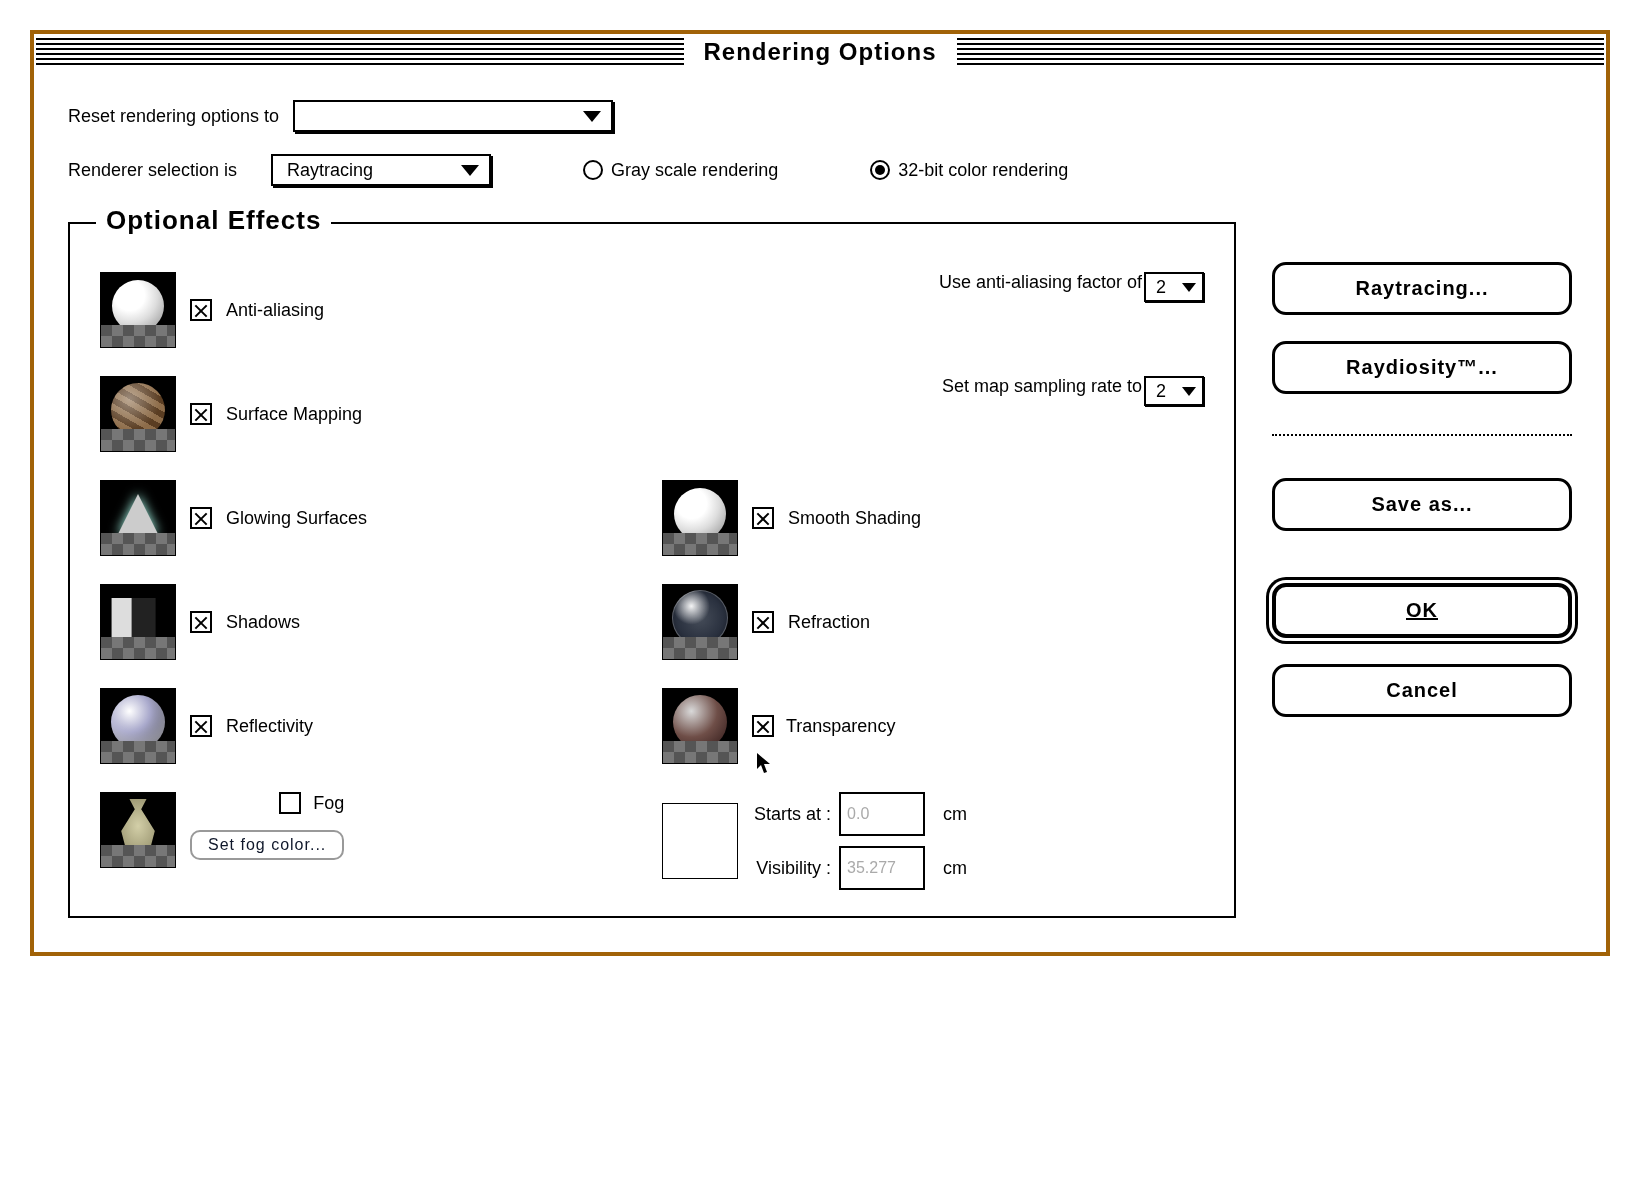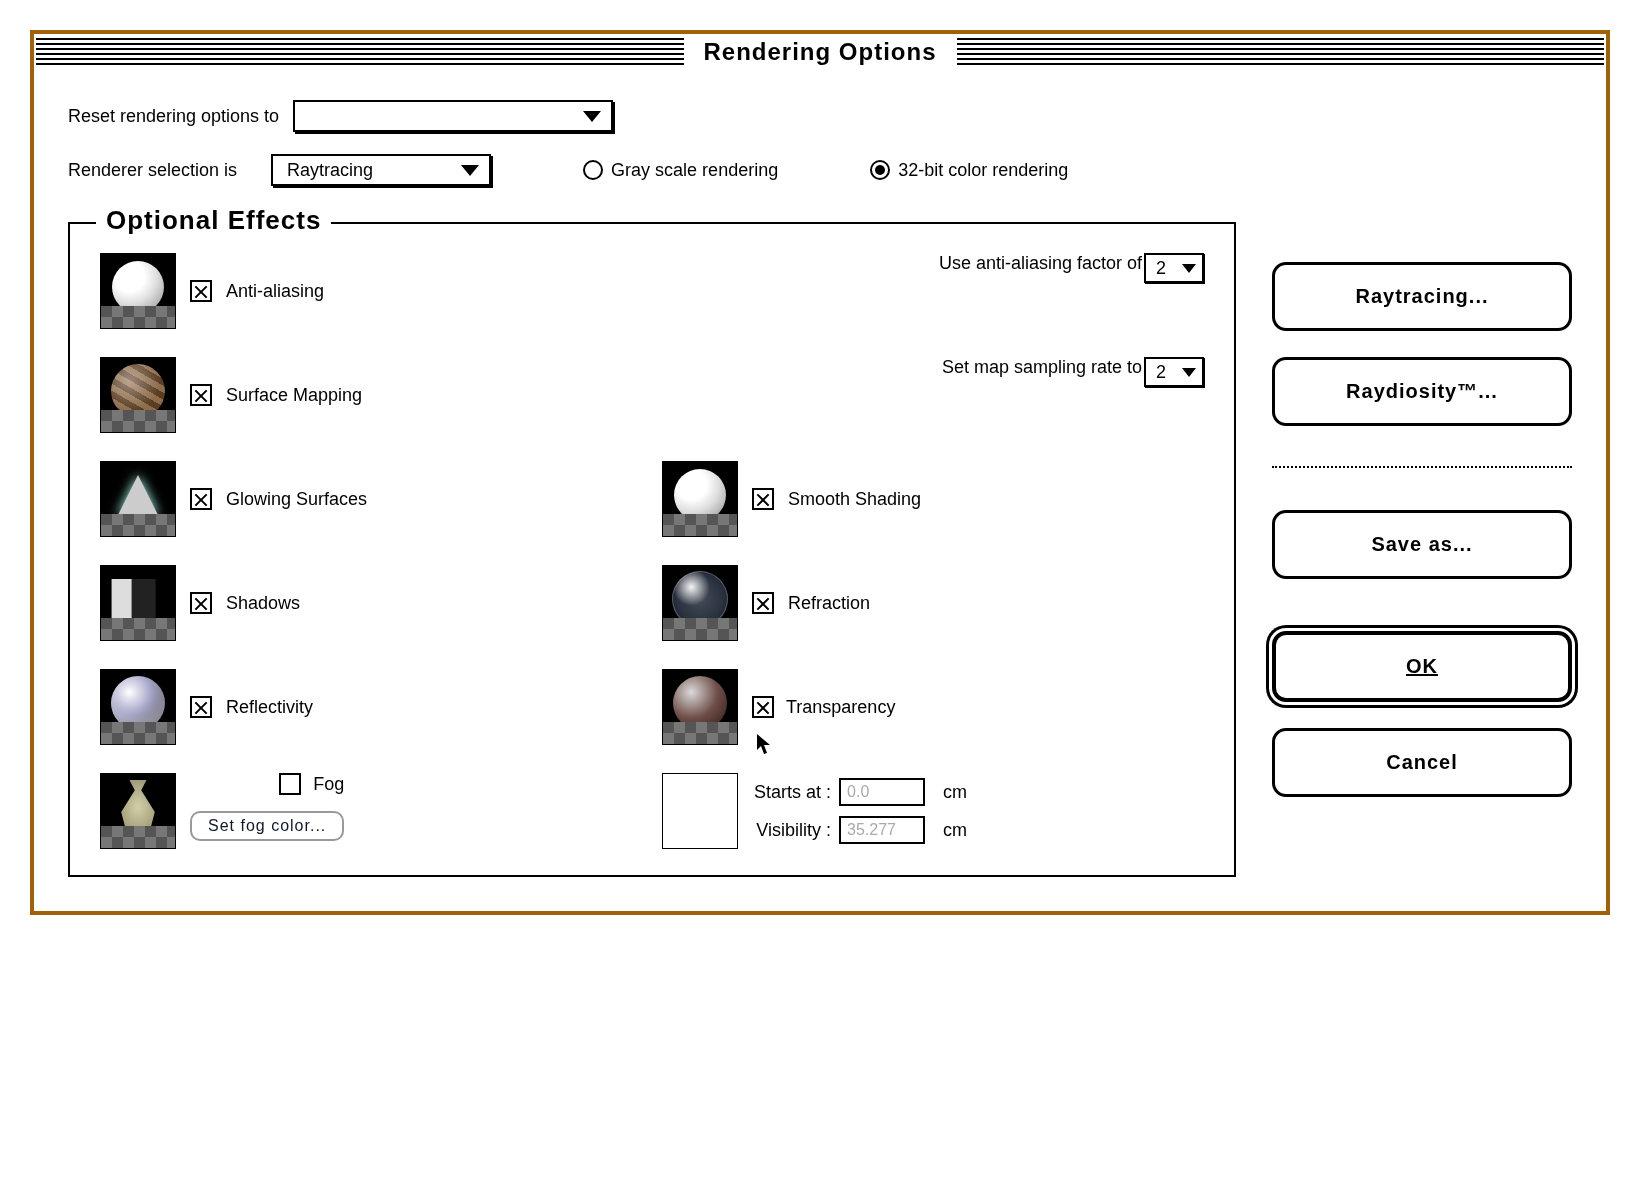--- a/index.html
+++ b/index.html
@@ -105,21 +105,21 @@
     display: flex;
     gap: 36px;
     align-items: flex-start;
   }
   .main .left { flex: 1; }
   .main .right { width: 300px; padding-top: 54px; }
   
   .groupbox {
     border: 2px solid #000;
     position: relative;
-    padding: 29px 30px 26px 30px;
+    padding: 48px 30px 26px 30px;
     margin-top: 14px;
   }
   .groupbox > .legend {
     position: absolute;
     top: -19px;
     left: 26px;
     background: #fff;
     padding: 0 10px;
     font-weight: bold;
     font-size: 26px;
@@ -233,37 +233,37 @@
   .param {
     display: flex;
     align-items: flex-start;
     gap: 2px;
     justify-content: flex-end;
   }
   .param .plabel { white-space: nowrap; }
 
   .textinput {
     border: 2px solid #000;
-    height: 28px;
+    height: 44px;
     width: 86px;
     padding: 0 6px;
     font-family: inherit;
     font-size: 16px;
     color: #888;
     background: #fff;
   }
   .textinput.disabled { color:#aaa; }
   .unit { margin-left: 10px; }
 
   
   .btn {
     border: 2px solid #000;
     border-radius: 14px;
     background: #fff;
-    padding: 20px 20px;
+    padding: 12px 20px;
     font-family: inherit;
     font-size: 20px;
     font-weight: bold;
     letter-spacing: 1px;
     cursor: pointer;
     min-width: 200px;
     text-align: center;
   }
   .btn.thick {
     border-width: 3px;

